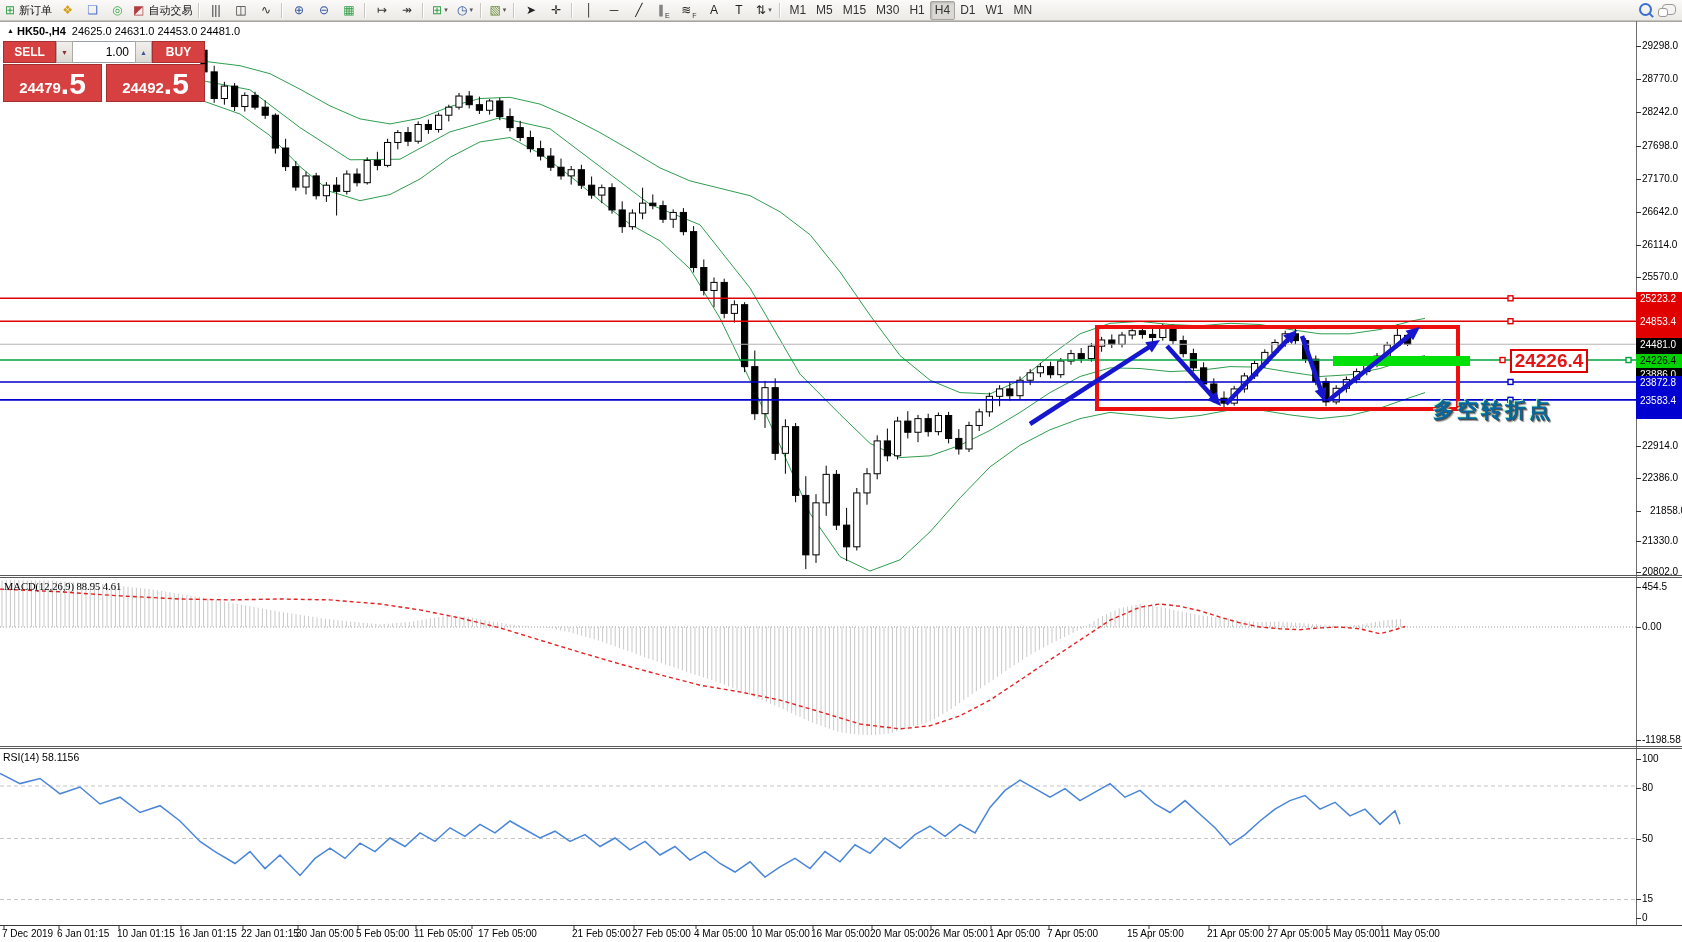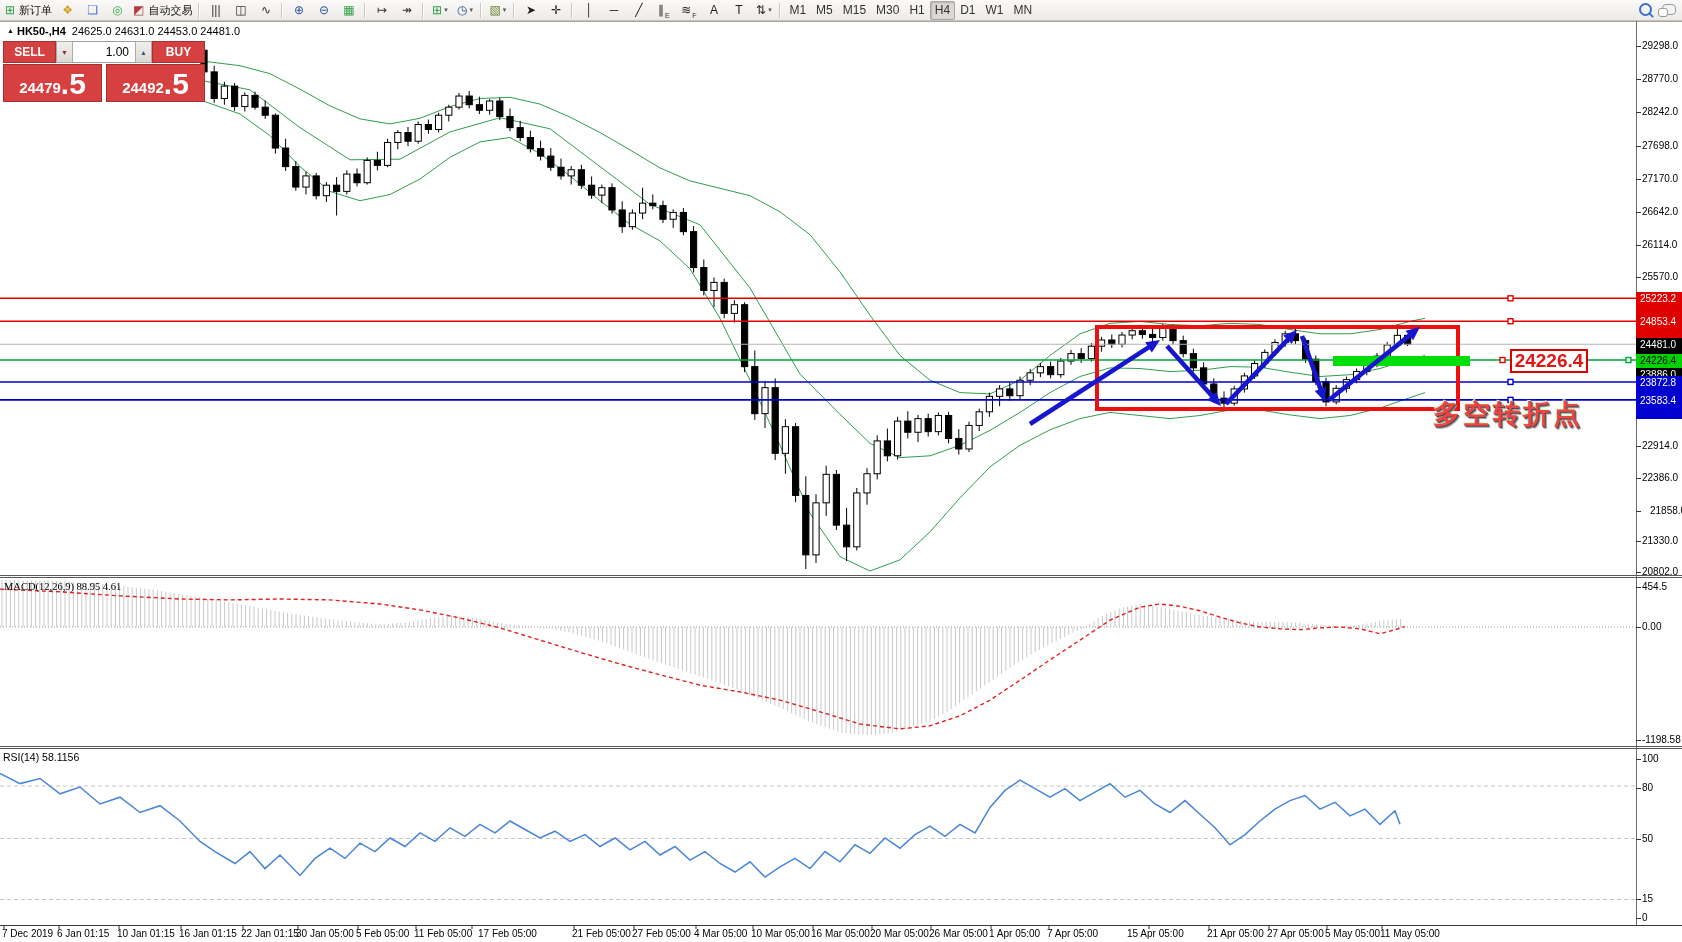--- a/index.html
+++ b/index.html
@@ -47,21 +47,21 @@
     font-size:12px;color:#000;display:flex;align-items:center;justify-content:flex-end;padding-right:6px;box-sizing:border-box;}
   #tp-row2{display:flex;gap:4px;margin-top:1px;height:38px;}
   .tp-price{flex:1;background:#d64040;border:1px solid #a53030;color:#fff;display:flex;
     align-items:flex-end;justify-content:center;padding-bottom:2px;box-sizing:border-box;}
   .tp-price .main{font-size:15px;font-weight:bold;line-height:22px;}
   .tp-price .big{font-size:30px;font-weight:bold;line-height:30px;}
   
   #callout{position:absolute;left:1510px;top:349px;width:78px;height:24px;border:2px solid #dd0000;
     background:#fff;color:#e51515;font-size:19px;font-weight:600;display:flex;align-items:center;
     justify-content:center;z-index:20;box-sizing:border-box;}
-  #note-text{position:absolute;left:1433px;top:396px;font-size:27px;font-weight:bold;color:#ef4444;
+  #note-text{position:absolute;left:1433px;top:396px;font-size:21px;font-weight:bold;color:#0369a1;
     letter-spacing:3px;z-index:20;text-shadow:1px 1px 0 #4d4d4d,2px 2px 1px #9a9a9a,-1px -1px 0 #c8ffc8;}
 </style>
 </head>
 <body>
 
 <div id="toolbar">
     <div class="tb-btn">
       <span class="glyph" style="color: rgb(47, 158, 68);">⊞</span>
       <span class="tb-label">新订单</span>
     </div>

